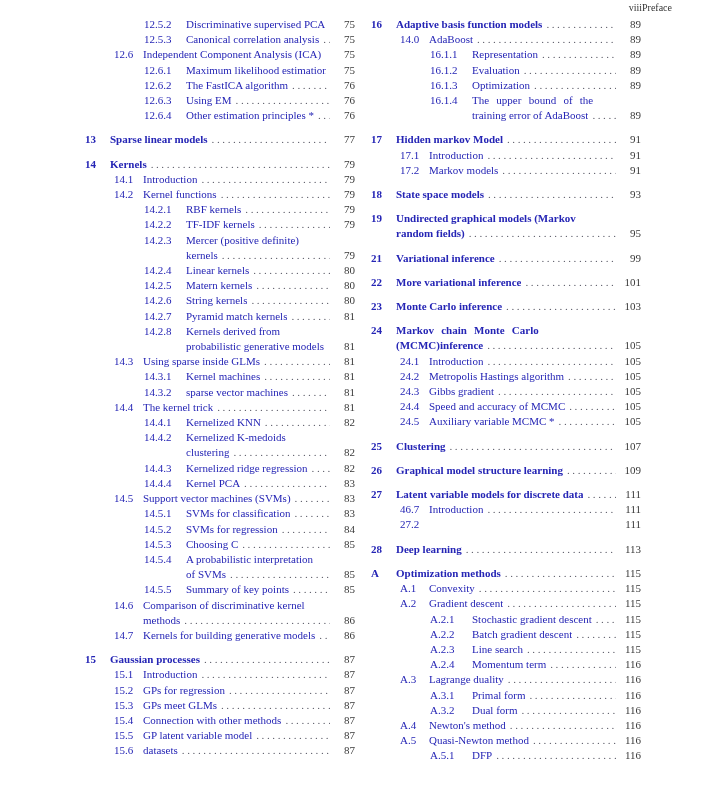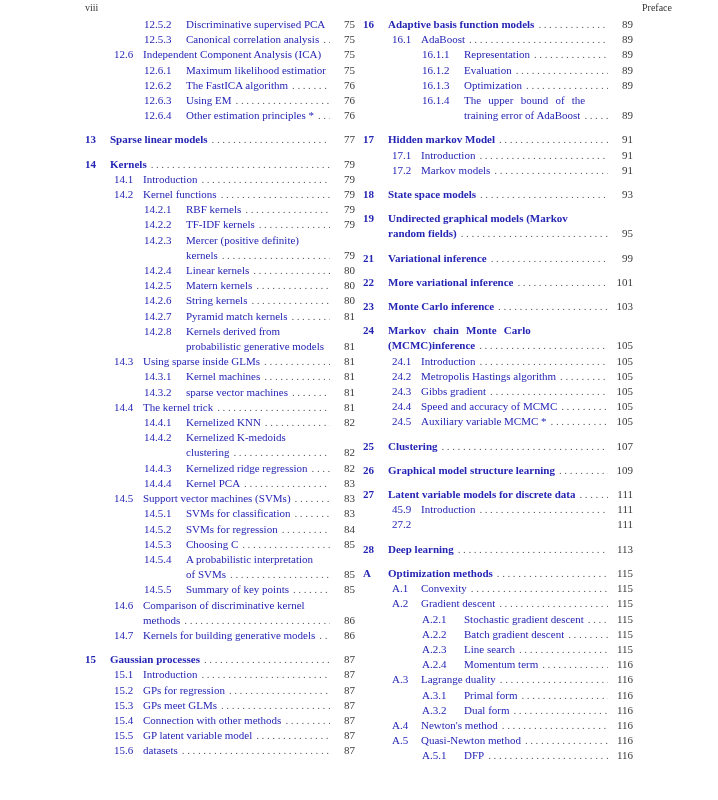--- a/index.html
+++ b/index.html
@@ -4,26 +4,26 @@
 <style>
   html, body { margin: 0; padding: 0; background: #ffffff; }
   body {
     width: 718px; height: 800px;
     font-family: "Liberation Serif", serif;
     -webkit-font-smoothing: antialiased;
   }
   .page { position: relative; width: 718px; height: 800px; overflow: hidden; background: #fff; }
 
   .running-header {
-    display: flex; justify-content: space-between;
+    display: flex; justify-content: flex-end;
     padding: 2px 46px 0 85px;
     font-size: 10px; color: var(--header_text, #333);
   }
 
-  .columns { display: flex; gap: 8px; padding: 4px 85px 0 85px; }
+  .columns { display: flex; gap: 16px; padding: 4px 85px 0 85px; }
   .column {
     width: 270px; flex: none;
     font-size: 11px; line-height: 15.2px;
     color: var(--link_blue, #2525b5);
   }
 
   .entry { position: relative; }
   .entry .num { position: absolute; top: 0; }
   .level1 { font-weight: bold; margin-top: 9px; padding-left: 25px; }
   .level1 .num { left: 0; }
@@ -403,21 +403,21 @@
     <div class="column">
         <div class="entry level1">
           <span class="num">16</span>
           <div class="lastline">
             <span class="title">Adaptive basis function models</span>
             <span class="dots"></span>
             <span class="pg">89</span>
           </div>
         </div>
         <div class="entry level2">
-          <span class="num">16.1</span>
+          <span class="num">14.0</span>
           <div class="lastline">
             <span class="title">AdaBoost</span>
             <span class="dots"></span>
             <span class="pg">89</span>
           </div>
         </div>
         <div class="entry level3">
           <span class="num">16.1.1</span>
           <div class="lastline">
             <span class="title">Representation</span>
@@ -582,21 +582,21 @@
         </div>
         <div class="entry level1">
           <span class="num">27</span>
           <div class="lastline">
             <span class="title">Latent variable models for discrete data</span>
             <span class="dots"></span>
             <span class="pg">111</span>
           </div>
         </div>
         <div class="entry level2">
-          <span class="num">45.9</span>
+          <span class="num">46.7</span>
           <div class="lastline">
             <span class="title">Introduction</span>
             <span class="dots"></span>
             <span class="pg">111</span>
           </div>
         </div>
         <div class="entry level2">
           <span class="num">27.2</span>
           <div class="lastline">
             <span class="dots none"></span>

